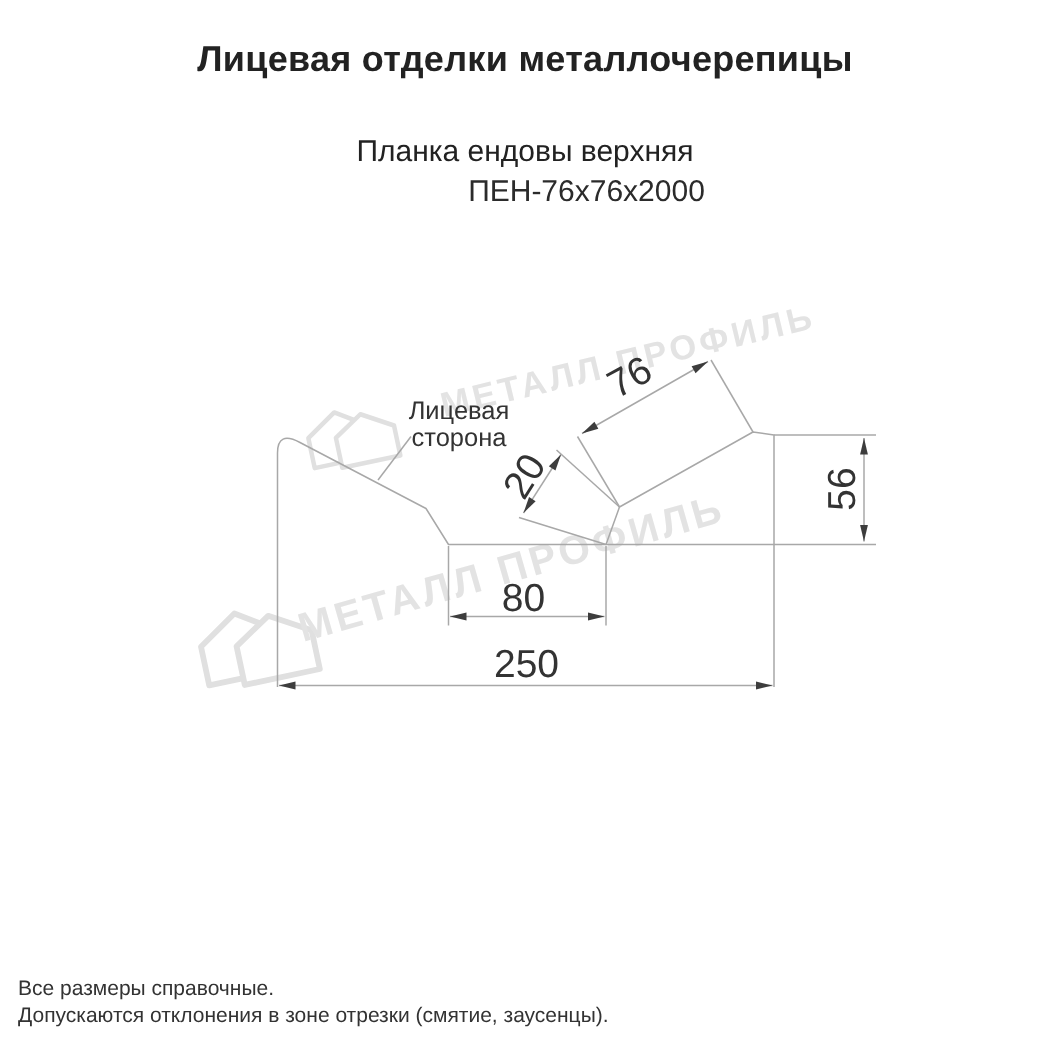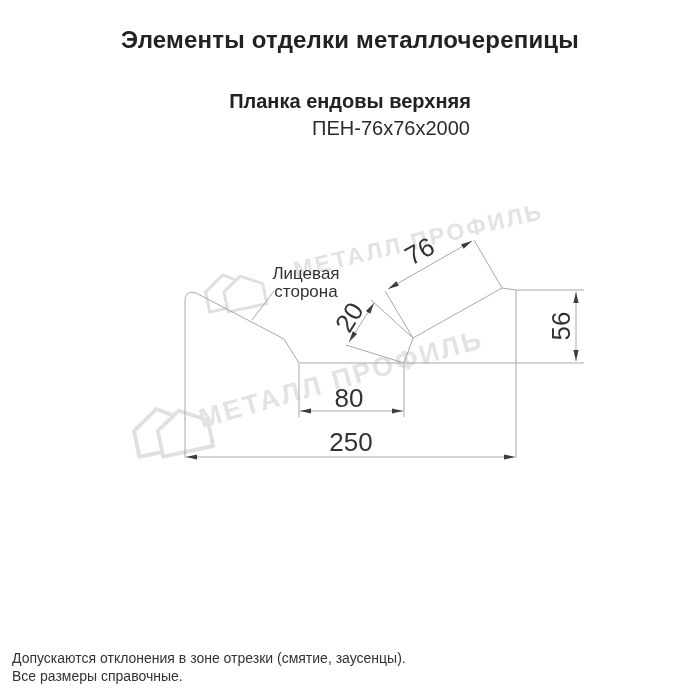--- a/index.html
+++ b/index.html
@@ -6,21 +6,21 @@
   .page{
     position:relative;width:700px;height:700px;background:#ffffff;overflow:hidden;
     font-family:"Liberation Sans","DejaVu Sans",sans-serif;
   }
   .page-title{
     position:absolute;top:26px;left:0;width:700px;text-align:center;
     font-size:24px;font-weight:bold;color:#222222;letter-spacing:0.2px;
   }
   .product-name{
     position:absolute;top:90px;left:0;width:700px;text-align:center;
-    font-size:20px;font-weight:bold;color:#222222;
+    font-size:20px;font-weight:normal;color:#222222;
   }
   .product-code{
     position:absolute;top:117px;left:0;width:700px;text-align:center;
     font-size:20px;font-weight:normal;color:#2b2b2b;padding-left:41px;
   }
   .drawing-svg{position:absolute;left:0;top:0;}
   .footer{
     position:absolute;left:12px;top:650px;color:#333333;
     font-size:14px;line-height:17.5px;
   }
@@ -38,21 +38,21 @@
     fill:#333333;font-size:17px;
     font-family:"Liberation Sans","DejaVu Sans",sans-serif;
   }
   .arrow{fill:#3d3d3d;stroke:none;}
 </style>
 </head>
 <body>
 
 <div class="page">
 
-  <div class="page-title">Элементы отделки металлочерепицы</div>
+  <div class="page-title">Лицевая отделки металлочерепицы</div>
   <div class="product-name">Планка ендовы верхняя</div>
   <div class="product-code">ПЕН-76х76х2000</div>
 
   <svg class="drawing-svg" width="700" height="700" viewBox="0 0 700 700" xmlns="http://www.w3.org/2000/svg">
 
     <g>
       <g transform="translate(235,292) rotate(-12) scale(1.2)">
         <path class="wm-shape" d="M -24,12 L -24,-5 L -7,-16 L 10,-5 L 10,12 Z"></path>
         <path class="wm-shape" d="M -9,15 L -9,-2 L 7,-12 L 24,-2 L 24,15 Z"></path>
       </g>
@@ -114,17 +114,17 @@
 
     <g>
       <line class="pline" x1="186" y1="457" x2="515" y2="457"></line>
       <polygon class="arrow" points="186,457 197,454.4 197,459.6"></polygon>
       <polygon class="arrow" points="515,457 504,454.4 504,459.6"></polygon>
       <text class="dimtxt" x="351" y="451" text-anchor="middle">250</text>
     </g>
   </svg>
 
   <div class="footer">
+    <div>Все размеры справочные.</div>
     <div>Допускаются отклонения в зоне отрезки (смятие, заусенцы).</div>
-    <div>Все размеры справочные.</div>
   </div>
 
 </div>
 
 </body></html>

